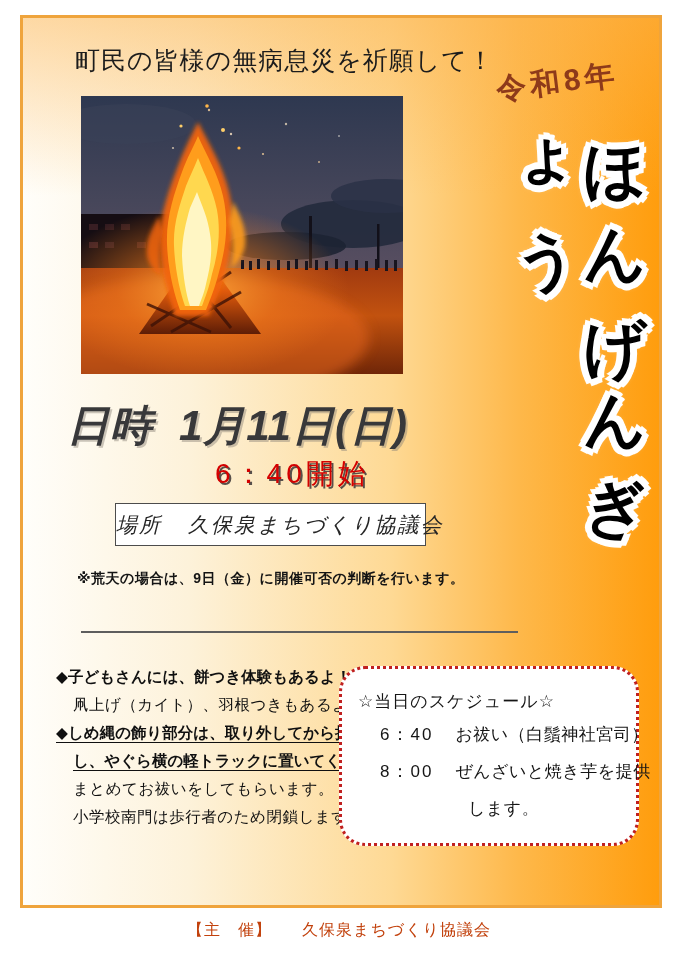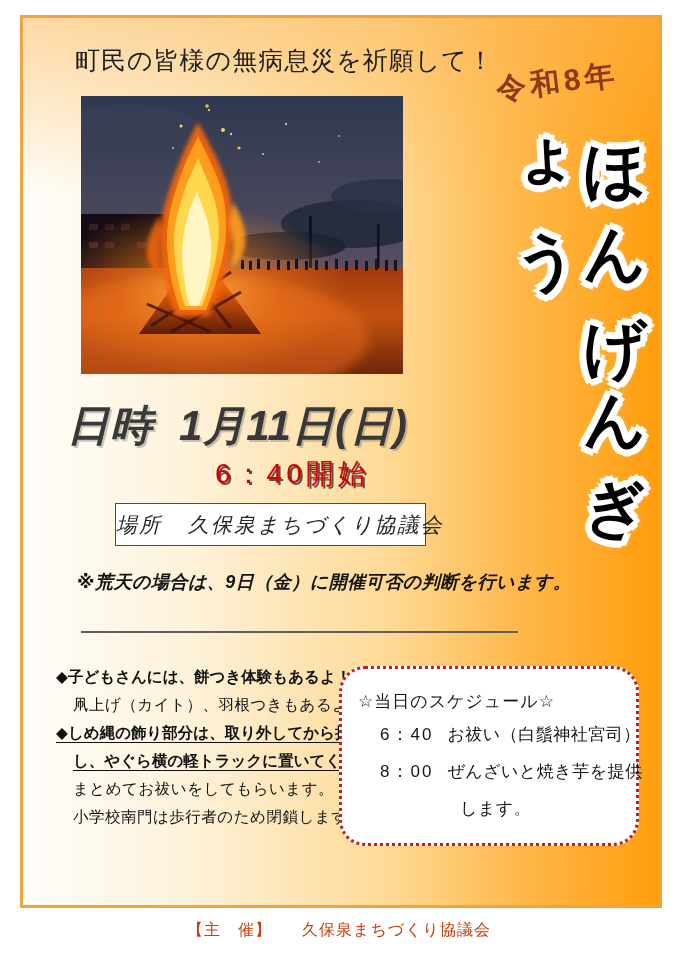--- a/index.html
+++ b/index.html
@@ -54,42 +54,42 @@
   }
   .loc-box{
     position:absolute;left:92px;top:485px;width:311px;height:43px;
     background:#ffffff;border:1px solid #4c4c4c;
     display:flex;align-items:center;padding-left:0;box-sizing:border-box;
     font-family:"Liberation Serif","DejaVu Serif",serif;
     font-style:italic;font-size:21px;color:#262626;letter-spacing:2px;white-space:nowrap;
   }
   .loc-box .loc-label{margin-right:26px;}
   .weather{
-    position:absolute;left:54px;top:552px;font-size:18px;font-weight:600;
-    color:#141414;letter-spacing:0.5px;white-space:nowrap;font-style:italic;
+    position:absolute;left:54px;top:552px;font-size:14px;font-weight:600;
+    color:#141414;letter-spacing:0.5px;white-space:nowrap;
   }
   .divider{
     position:absolute;left:58px;top:613px;width:437px;height:2px;background:#5e5e5e;
   }
   .notes{
     position:absolute;left:33px;top:645px;width:302px;
     font-size:15.5px;color:#101010;line-height:28px;
   }
   .note{white-space:nowrap;}
   .note.bold{font-weight:bold;}
   .note.serif{font-family:"Liberation Serif","DejaVu Serif",serif;letter-spacing:0.5px;}
   .note.indent{padding-left:17px;}
   .note.uline{text-decoration:underline;text-underline-offset:4px;}
   .sched{
     position:absolute;left:316px;top:648px;width:300px;height:180px;
     background:#ffffff;border:3px dotted #c02020;border-radius:26px;
     box-sizing:border-box;padding:21px 14px 0 16px;
   }
   .sched-title{font-size:17px;color:#151515;letter-spacing:1px;margin-bottom:10px;white-space:nowrap;}
-  .sched-row{display:flex;font-size:17px;color:#151515;margin-bottom:14px;white-space:nowrap;}
+  .sched-row{display:flex;font-size:17px;color:#151515;margin-bottom:14px;white-space:nowrap;gap:8px;}
   .sched-time{width:66px;margin-left:22px;letter-spacing:2px;}
   .sched-desc{margin-left:14px;letter-spacing:0.5px;}
   .organizer{
     position:absolute;left:0;top:920px;width:678px;text-align:center;
     font-size:16px;color:#c2410c;letter-spacing:1px;
   }
   .organizer .org-label{margin-right:30px;}
 </style>
 </head>
 <body>

